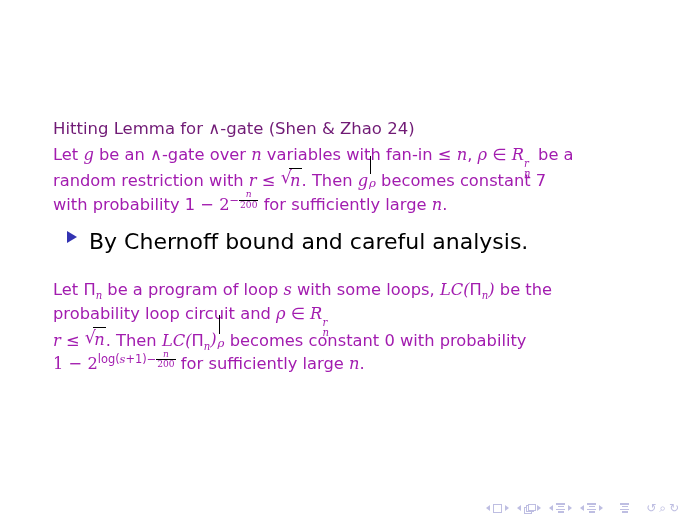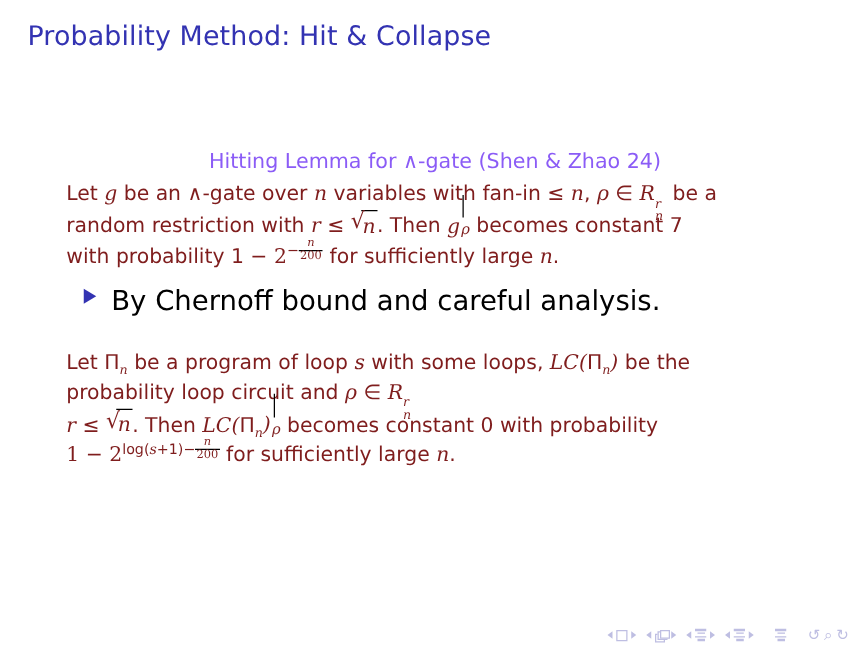--- a/index.html
+++ b/index.html
@@ -32,31 +32,30 @@
   .content {
     position: absolute;
     left: 53px;
     top: 118px;
     width: 590px;
   }
   .block {
     margin-bottom: 0;
   }
   .block-title {
-    color: #8b5cf6;
+    color: #701a75;
     font-size: 16.5px;
     line-height: 22px;
     margin-bottom: 3px;
     white-space: nowrap;
-    text-align: center;
   }
   .block-body {
     font-size: 16.3px;
     line-height: 24.2px;
-    color: #7f1d1d;
+    color: #a21caf;
   }
   .block-body .ln {
     display: block;
     white-space: nowrap;
   }
   .bullet-list {
     margin: 13px 0 0 0;
     padding: 0;
     list-style: none;
   }
@@ -242,21 +241,20 @@
     line-height: 1;
     font-family: "DejaVu Sans", sans-serif;
   }
   .nav-sep { width: 6px; }
 </style>
 </head>
 <body>
 
 <div class="slide">
 
-  <div class="slide-title">Probability Method: Hit &amp; Collapse</div>
 
   <div class="content">
 
     <div class="block">
       <div class="block-title">Hitting Lemma for ∧-gate (Shen &amp; Zhao 24)</div>
       <div class="block-body">
 
         <span class="ln"><span>Let </span><span class="mi">g</span><span> be an </span><span class="mo">∧</span><span>-gate over </span><span class="mi">n</span><span> variables with fan-in </span><span class="mo">≤</span><span>&nbsp;</span><span class="mi">n</span><span>, </span><span class="mi">ρ</span><span>&nbsp;</span><span class="mo">∈</span><span>&nbsp;</span><span class="cal">R</span><span class="subsup"><sup>r</sup><sub>n</sub></span><span> be a</span></span>
 
         <span class="ln"><span>random restriction with </span><span class="mi">r</span><span>&nbsp;</span><span class="mo">≤</span><span>&nbsp;</span><span class="sqrt"><span class="rad">n</span></span><span>. Then </span><span class="mi restrict"><span>g</span><span class="sub-rho mi">ρ</span></span><span> becomes constant 7</span></span>

